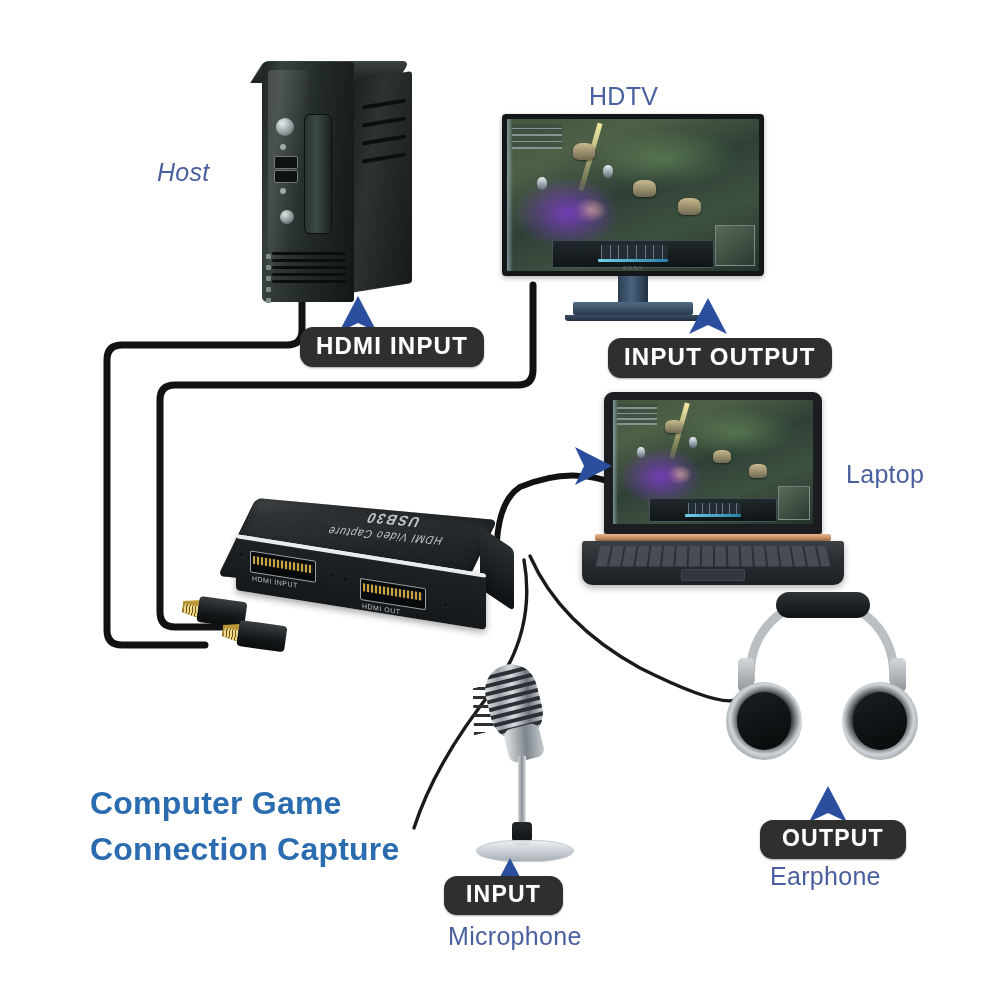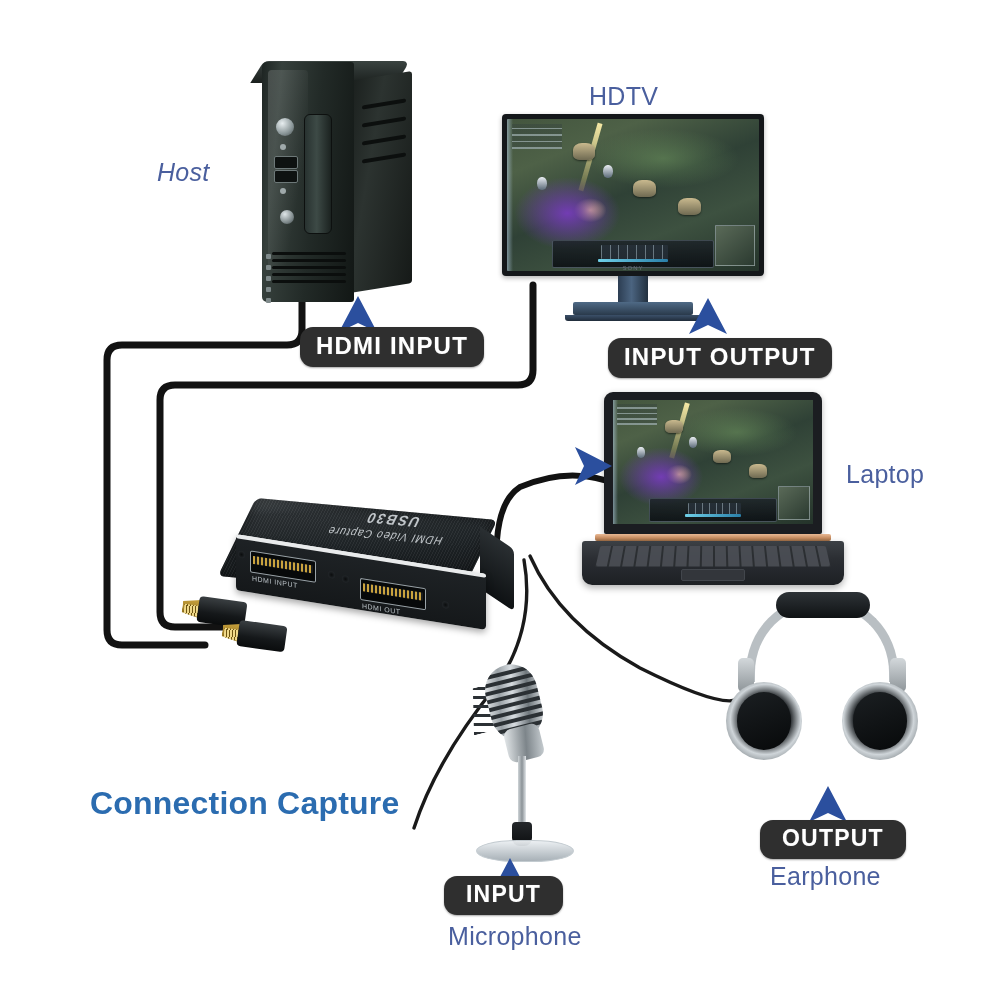--- a/index.html
+++ b/index.html
@@ -417,16 +417,17 @@
 
   <div class="abs badge small" style="left:760px;top:820px;">OUTPUT</div>
 
   <div class="abs badge small" style="left:444px;top:876px;">INPUT</div>
 
   <div class="abs devlabel" style="left:448px;top:922px;">Microphone</div>
 
   <div class="abs devlabel" style="left:770px;top:862px;">Earphone</div>
 
   <div class="abs" style="left:90px;top:780px;width:420px;">
+    <div class="title">Computer Game</div>
     <div class="title">Connection Capture</div>
   </div>
 
 </div>
 
 </body></html>

